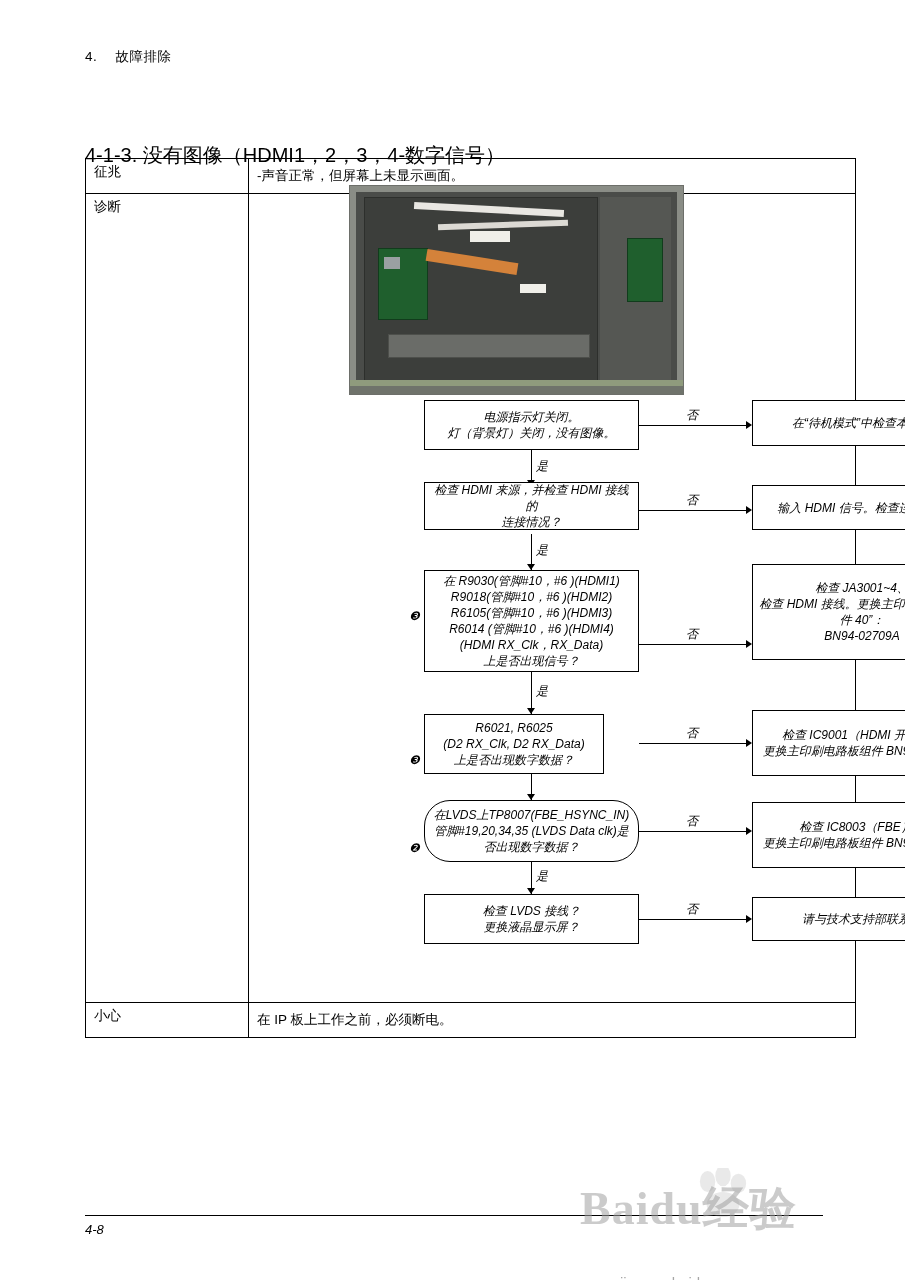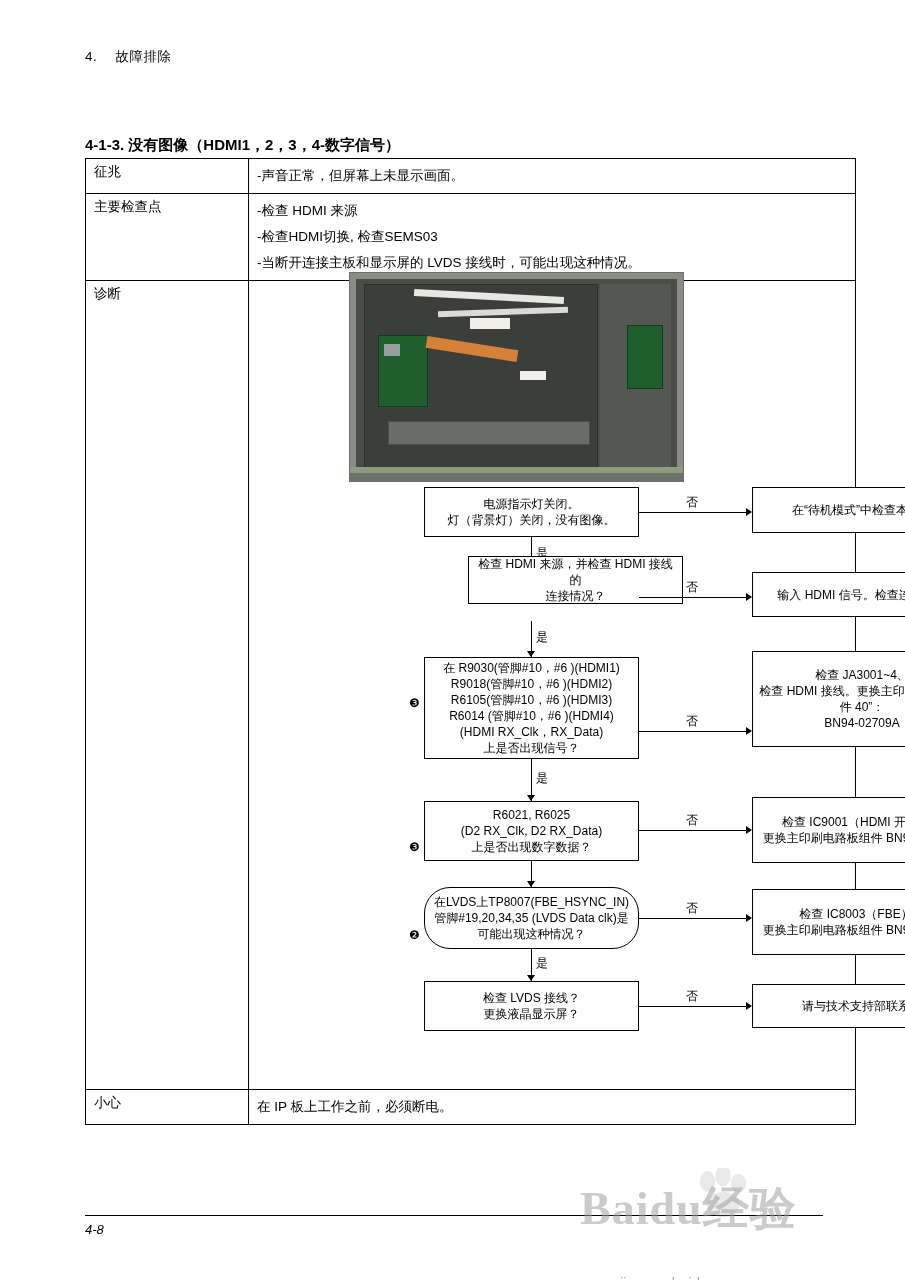--- a/index.html
+++ b/index.html
@@ -24,43 +24,43 @@
     position: absolute;
     left: 85px;
     top: 48px;
     font-size: 13.5px;
     letter-spacing: 0.5px;
   }
   .header .num { margin-right: 14px; }
   .section-title {
     position: absolute;
     left: 85px;
-    top: 136px;
-    font-size: 15px;
-    font-weight: bold;
+    top: 142px;
+    font-size: 20px;
+    font-weight: normal;
   }
   table.tbl {
     position: absolute;
     left: 85px;
     top: 158px;
     width: 738px;
     border-collapse: collapse;
     table-layout: fixed;
   }
   table.tbl td {
     border: 1px solid #000;
     vertical-align: top;
     font-size: 13.5px;
     padding: 4px 8px 4px 8px;
   }
   td.label { width: 146px; height: 18px; }
   td.value { width: 590px; }
   .row-line { padding: 3px 0 3px 0; line-height: 20px; }
   td.diag-label { height: 800px; }
-  td.diag-cell { position: relative; height: 800px; padding: 0; }
+  td.diag-cell { position: relative; height: 800px; padding: 0; font-style: italic; }
 
   
   .photo {
     position: absolute;
     left: 100px;
     top: -9px;
     width: 333px;
     height: 208px;
     background: #8a8d86;
     border: 1px solid #6d6f6a;
@@ -234,28 +234,20 @@
   </div>
 
   <div class="section-title">4-1-3. 没有图像（HDMI1，2，3，4-数字信号）</div>
 
   <table class="tbl">
     <tbody>
         <tr>
       <td class="label">征兆</td>
       <td class="value">
         <div class="row-line">-声音正常，但屏幕上未显示画面。</div>
-      </td>
-    </tr>
-    <tr>
-      <td class="label">主要检查点</td>
-      <td class="value">
-        <div class="row-line">-检查 HDMI 来源</div>
-        <div class="row-line">-检查HDMI切换, 检查SEMS03</div>
-        <div class="row-line">-当断开连接主板和显示屏的 LVDS 接线时，可能出现这种情况。</div>
       </td>
     </tr>
     <tr>
       <td class="label diag-label">诊断</td>
       <td class="value diag-cell">
 
         <div class="photo">
           <div class="bezel"></div>
           <div class="panel"></div>
           <div class="panel2"></div>
@@ -282,21 +274,21 @@
           <div class="hline" style="left:390px; top:231px; width:107px;"></div>
           <div class="arrow-right" style="left:497px; top:227px;"></div>
           <div class="arrow-label" style="left:437px; top:213px;">否</div>
           <div class="box" style="left:503px; top:206px; width:220px; height:46px;">
             <div class="inner">在“待机模式”中检查本机。</div>
           </div>
           <div class="vline" style="left:282px; top:256px; height:36px;"></div>
           <div class="arrow-down" style="left:278px; top:286px;"></div>
           <div class="arrow-label" style="left:287px; top:264px;">是</div>
 
-          <div class="box" style="left:175px; top:275px; width:215px; height:48px;margin-left:44px;">
+          <div class="box" style="left:175px; top:288px; width:215px; height:48px;">
             <div class="inner">
               <div>检查 HDMI 来源，并检查 HDMI 接线的</div>
               <div>连接情况？</div>
             </div>
           </div>
           <div class="hline" style="left:390px; top:316px; width:107px;"></div>
           <div class="arrow-right" style="left:497px; top:312px;"></div>
           <div class="arrow-label" style="left:437px; top:298px;">否</div>
           <div class="box" style="left:503px; top:291px; width:220px; height:45px;">
             <div class="inner">输入 HDMI 信号。检查连接电缆</div>
@@ -325,21 +317,21 @@
               <div>检查 HDMI 接线。更换主印刷电路板组</div>
               <div>件 40”：</div>
               <div>BN94-02709A</div>
             </div>
           </div>
           <div class="vline" style="left:282px; top:478px; height:42px;"></div>
           <div class="arrow-down" style="left:278px; top:514px;"></div>
           <div class="arrow-label" style="left:287px; top:489px;">是</div>
 
           <span class="marker" style="left:160px; top:560px;">❸</span>
-          <div class="box" style="left:175px; top:520px; width:215px; height:60px;">
+          <div class="box" style="left:175px; top:520px; width:180px; height:60px;">
             <div class="inner">
               <div>R6021, R6025</div>
               <div>(D2 RX_Clk, D2 RX_Data)</div>
               <div>上是否出现数字数据？</div>
             </div>
           </div>
           <div class="hline" style="left:390px; top:549px; width:107px;"></div>
           <div class="arrow-right" style="left:497px; top:545px;"></div>
           <div class="arrow-label" style="left:437px; top:531px;">否</div>
           <div class="box" style="left:503px; top:516px; width:220px; height:66px;">
@@ -349,21 +341,21 @@
             </div>
           </div>
           <div class="vline" style="left:282px; top:580px; height:26px;"></div>
           <div class="arrow-down" style="left:278px; top:600px;"></div>
 
           <span class="marker" style="left:160px; top:648px;">❷</span>
           <div class="box" style="left:175px; top:606px; width:215px; height:62px;border-radius:26px;">
             <div class="inner">
               <div>在LVDS上TP8007(FBE_HSYNC_IN)</div>
               <div>管脚#19,20,34,35 (LVDS Data clk)是</div>
-              <div>可能出现这种情况？</div>
+              <div>否出现数字数据？</div>
             </div>
           </div>
           <div class="hline" style="left:390px; top:637px; width:107px;"></div>
           <div class="arrow-right" style="left:497px; top:633px;"></div>
           <div class="arrow-label" style="left:437px; top:619px;">否</div>
           <div class="box" style="left:503px; top:608px; width:220px; height:66px;">
             <div class="inner">
               <div>检查 IC8003（FBE）。</div>
               <div>更换主印刷电路板组件 BN94-02709A</div>
             </div>

